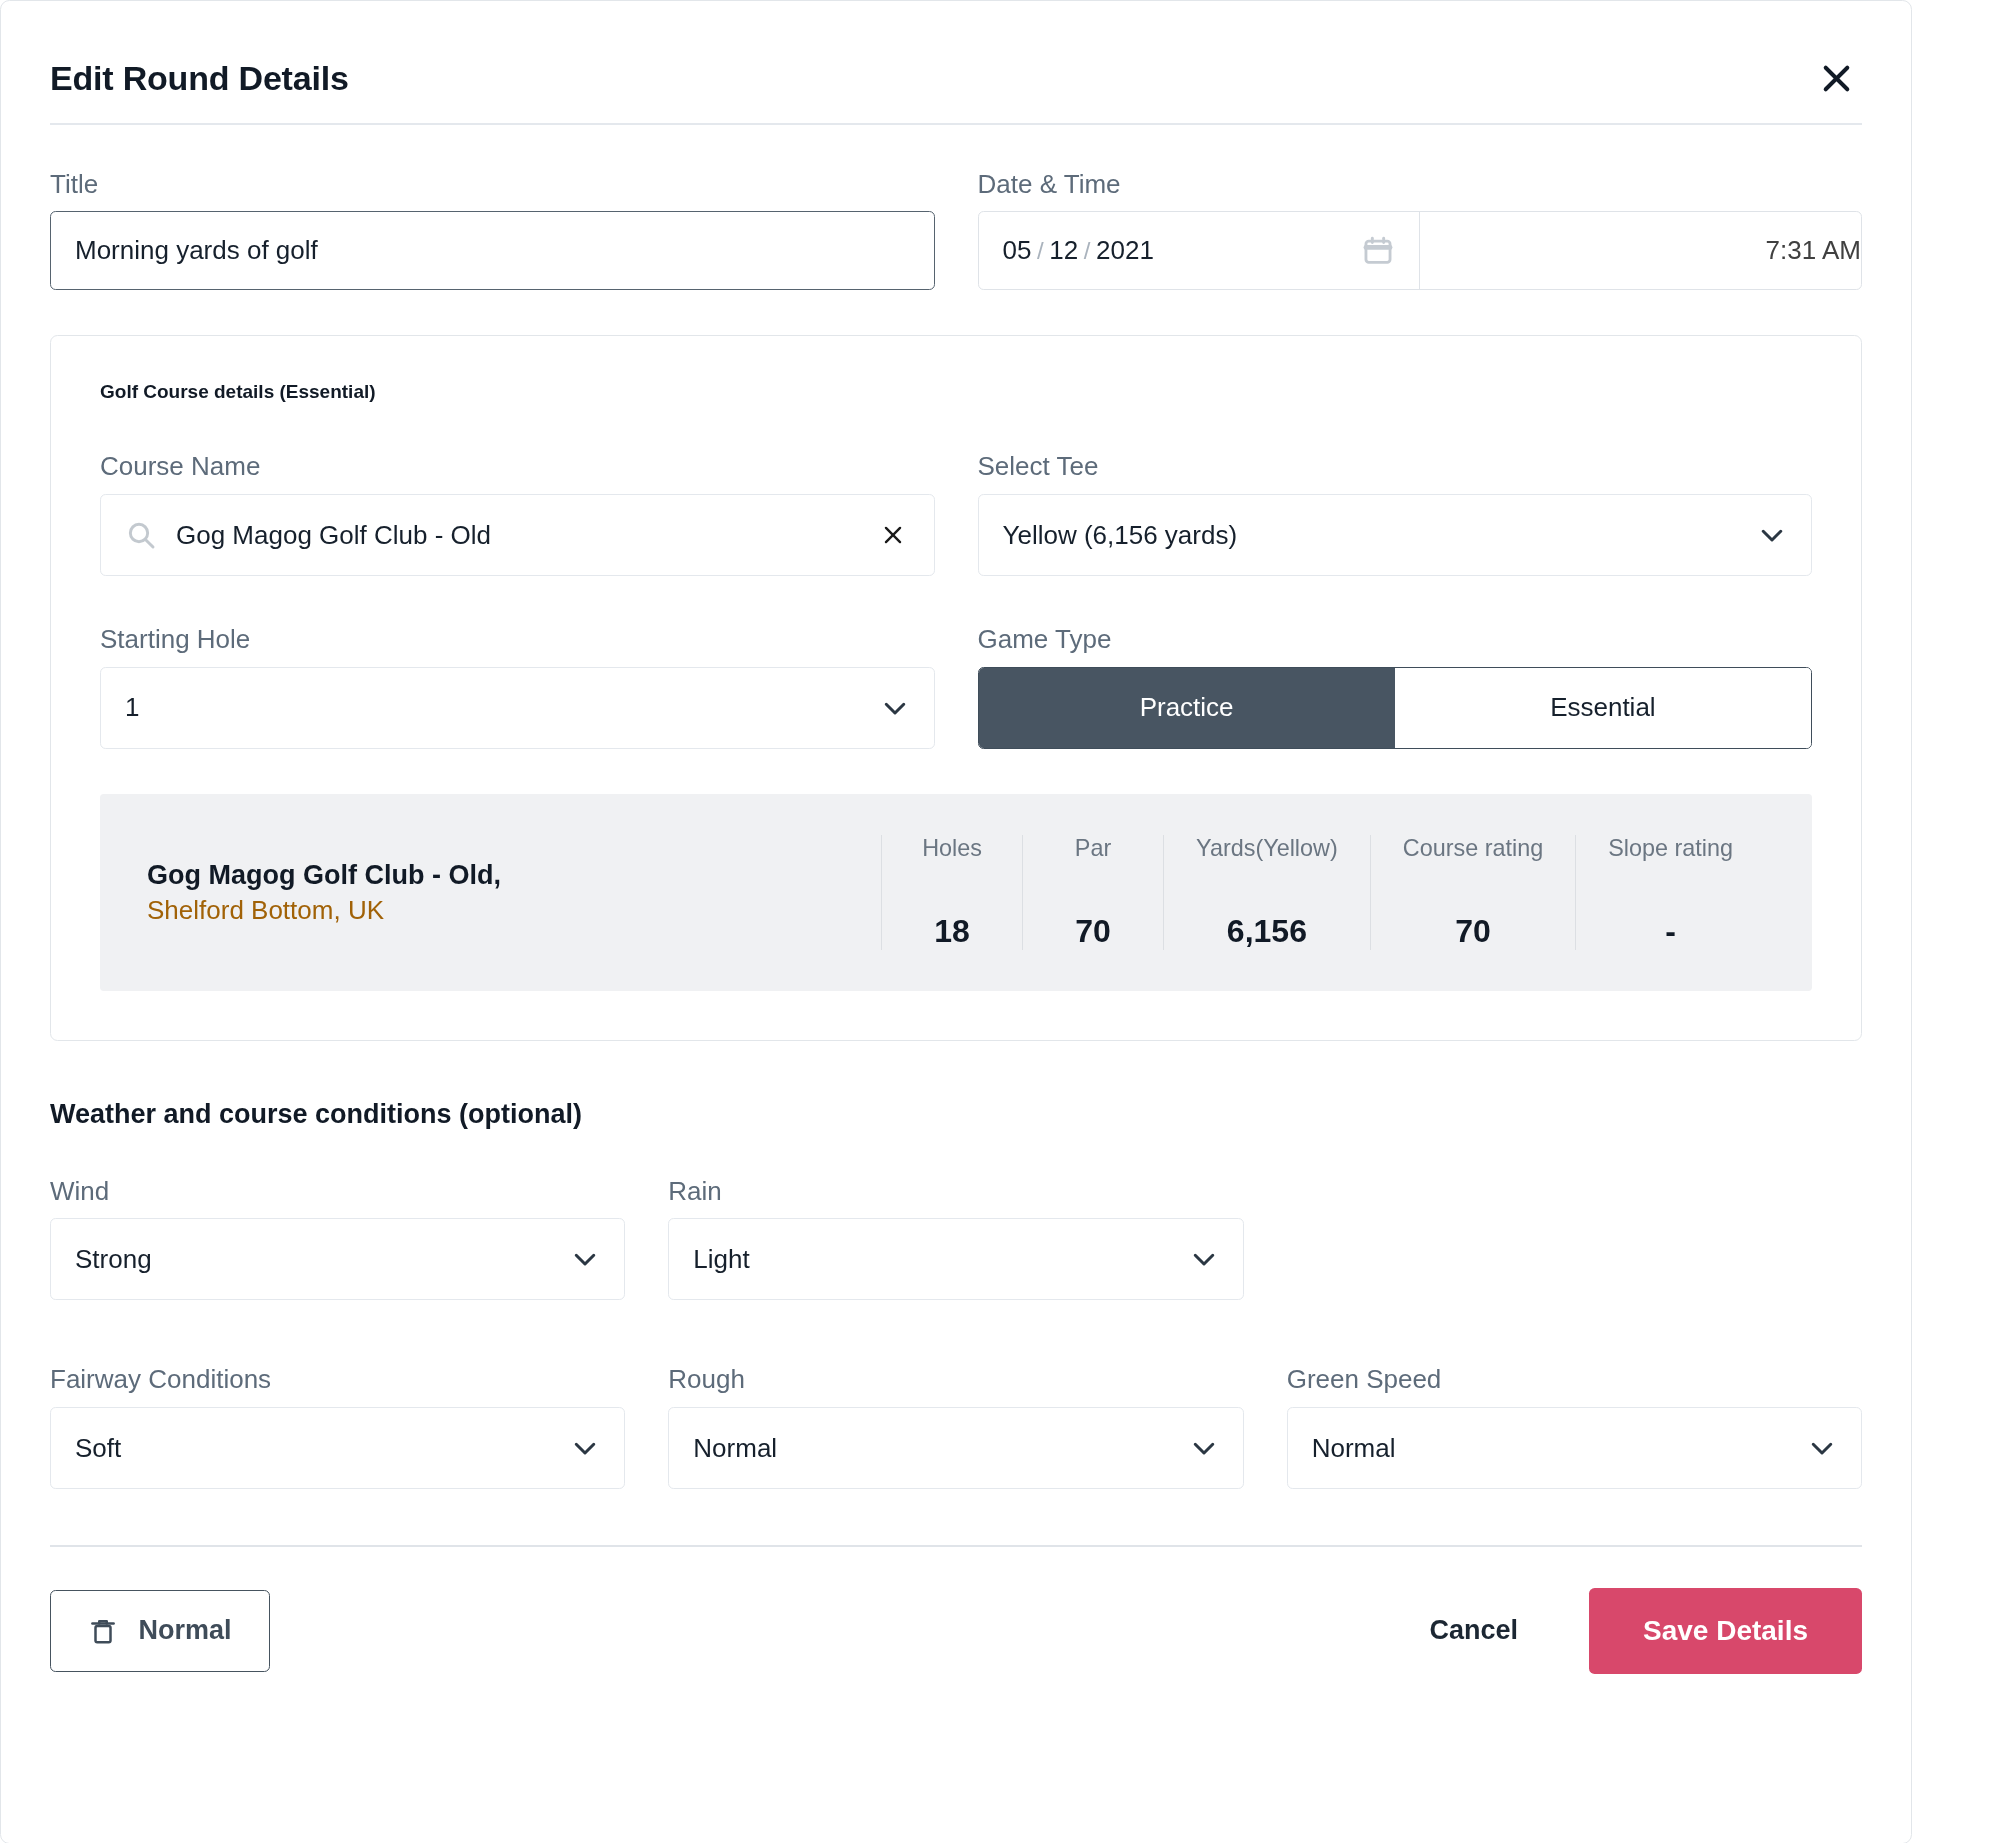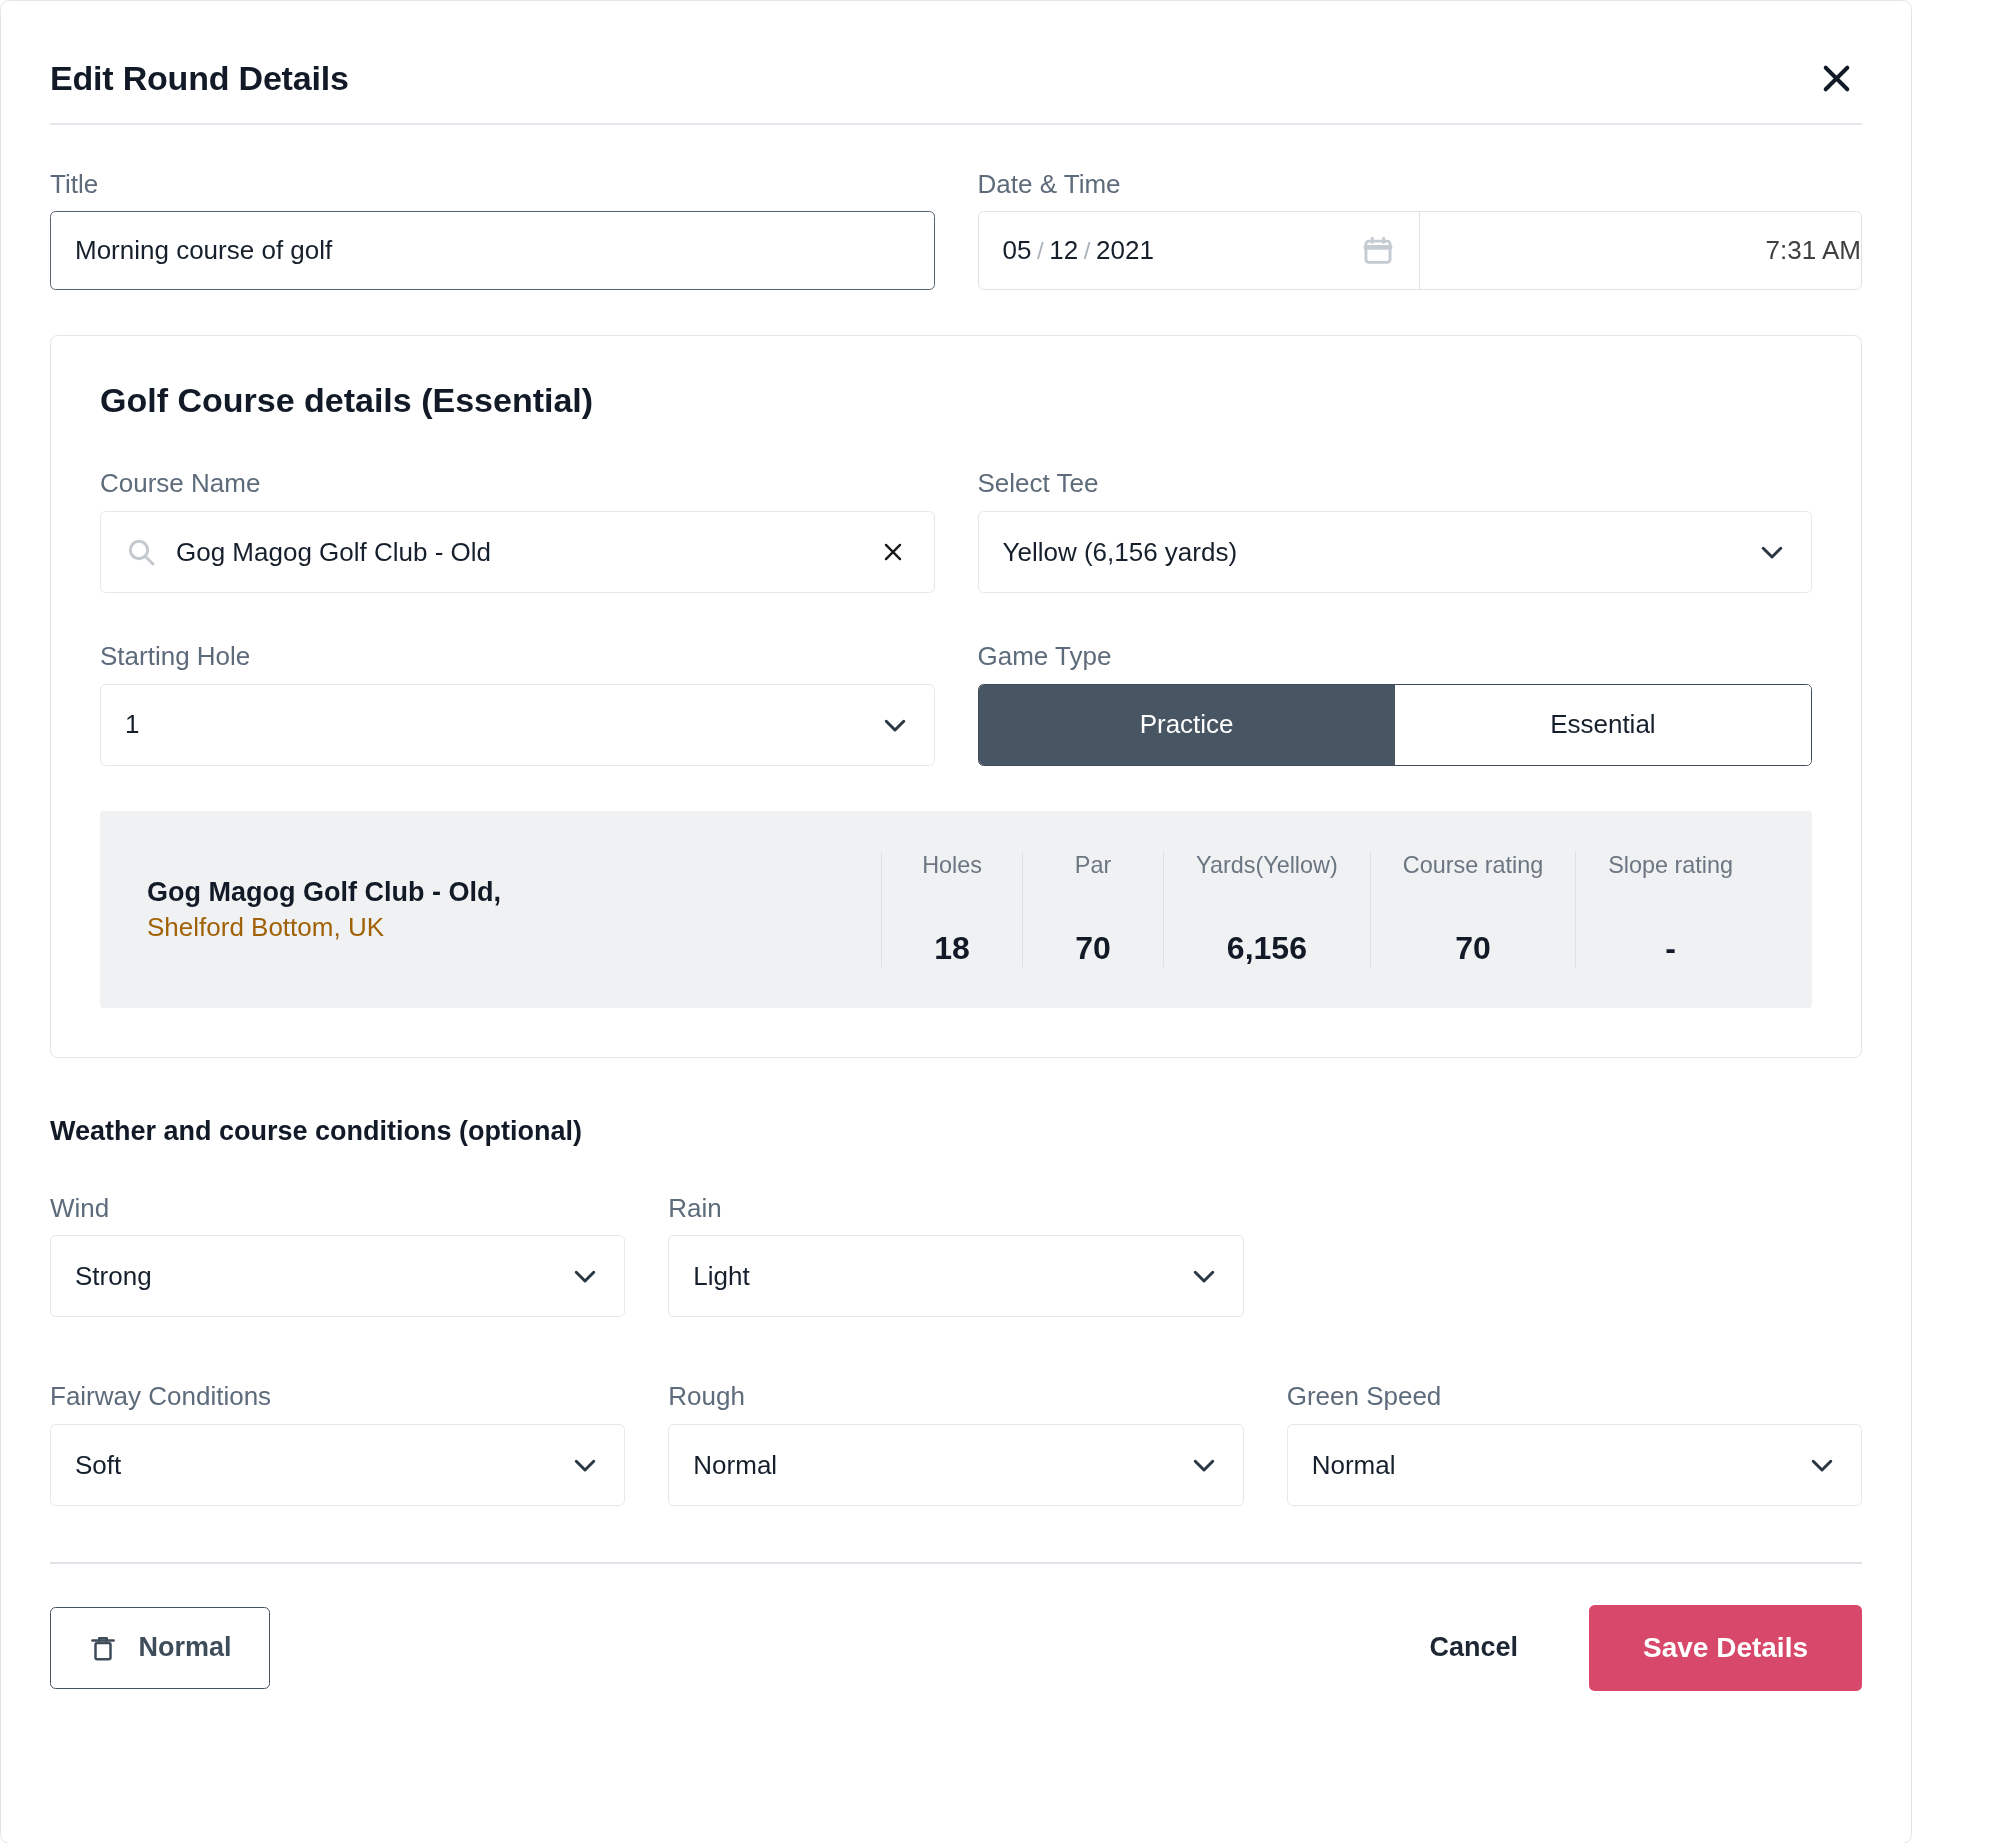--- a/index.html
+++ b/index.html
@@ -104,21 +104,21 @@
   }
 
   
   .course-card {
     margin-top: 45px;
     border: 1.9px solid #e2e6ea;
     border-radius: 7.5px;
     padding: 45px 49px 49px 49px;
   }
   .card-heading {
-    font-size: 34px;
+    font-size: 19px;
     font-weight: bold;
     color: #111a26;
     margin: 0 0 49px 0;
   }
   .card-row {
     display: flex;
     gap: 43px;
   }
   .card-col { flex: 1; min-width: 0; }
   .card-row + .card-row { margin-top: 49px; }
@@ -308,21 +308,21 @@
         </svg>
       </span>
     </button>
   </div>
   <div class="header-rule"></div>
 
   <div class="top-row">
     <div class="top-col">
       <span class="field-label">Title</span>
       <div class="input-box focused">
-        <span>Morning course of golf</span>
+        <span>Morning yards of golf</span>
       </div>
     </div>
     <div class="top-col">
       <span class="field-label">Date &amp; Time</span>
       <div class="datetime-wrap">
         <div class="date-part">
           <span class="date-nums">
             <span>05</span><span class="sep">/</span><span>12</span><span class="sep">/</span><span>2021</span>
           </span>
           <span>

